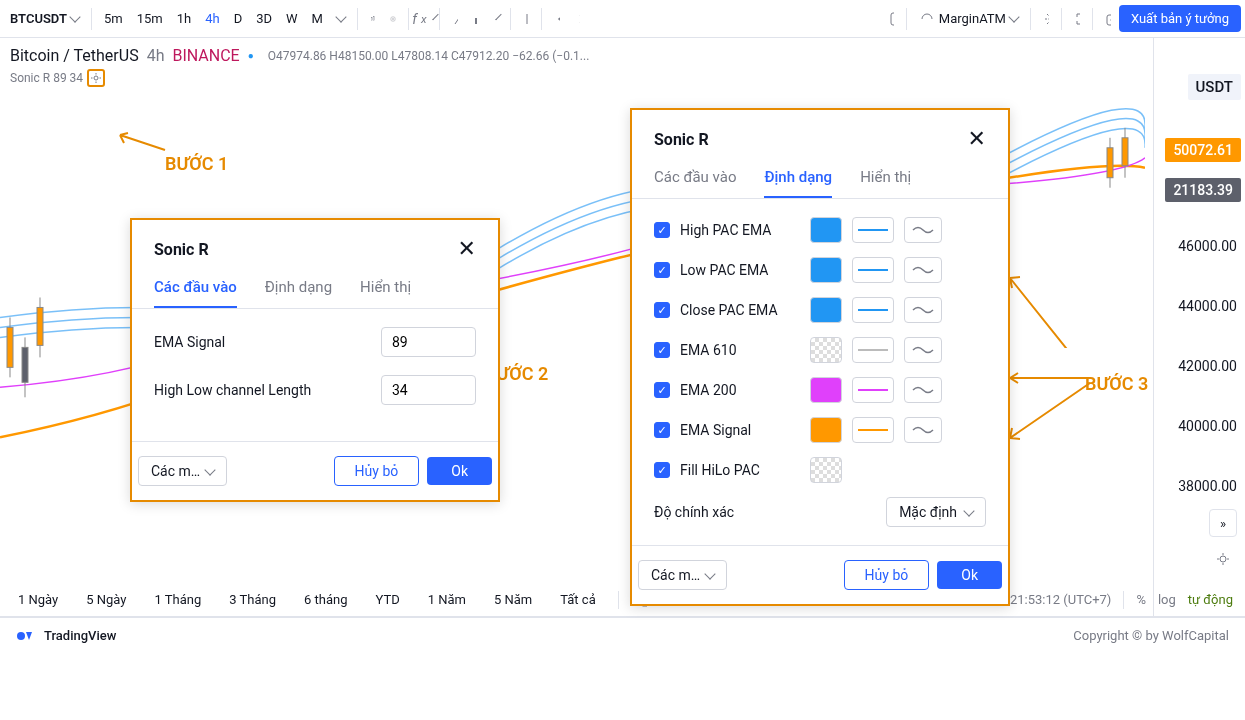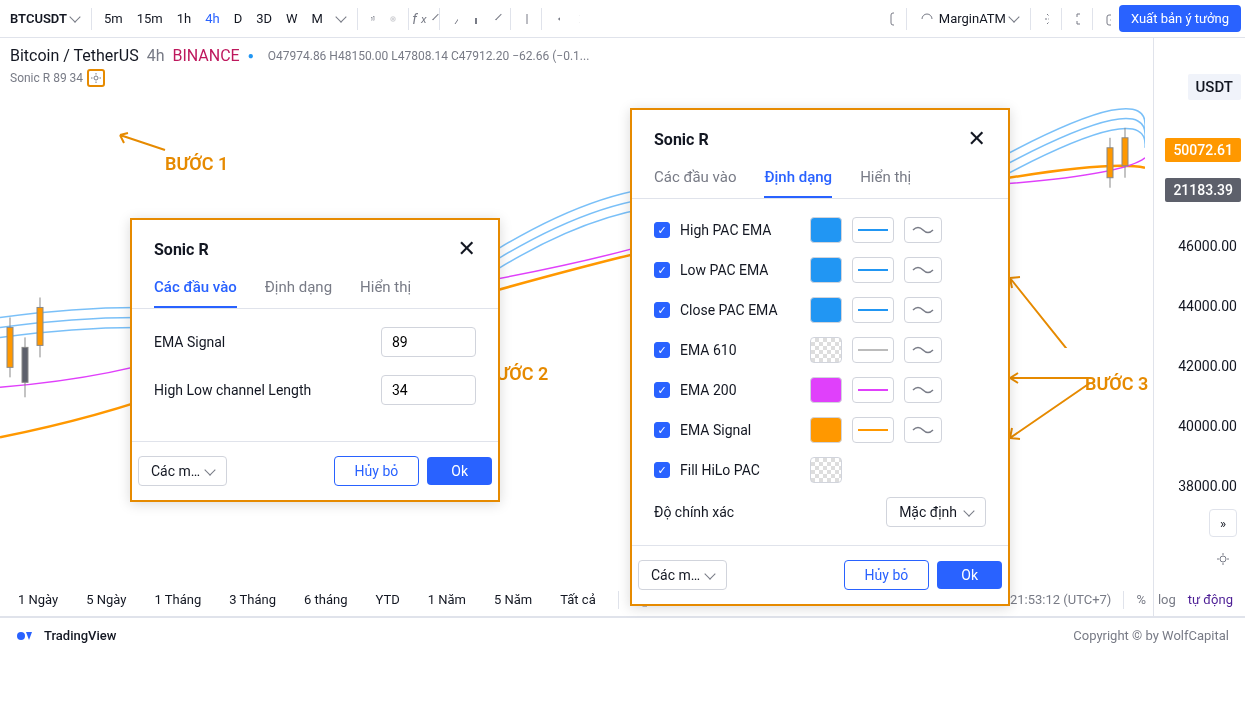--- a/index.html
+++ b/index.html
@@ -425,21 +425,21 @@
         <svg width="16" height="16">
           <rect x="2" y="3" width="12" height="11" fill="none" stroke="#787b86"></rect>
           <path d="M2 7h12" stroke="#787b86"></path>
         </svg>
       </span>
     <div class="bottom-right">
       <span>21:53:12 (UTC+7)</span>
       <span class="sep"></span>
       <span>%</span>
       <span>log</span>
-      <span style="color:#4c1d95">tự động</span>
+      <span style="color:#4d7c0f">tự động</span>
     </div>
   </div>
 </div>
 
 <div class="footer">
   <div class="tv-logo">
     <svg width="22" height="14">
         <circle cx="5" cy="7" r="4" fill="#2962ff"></circle>
         <path d="M10 3 l6 0 l-3 8 z" fill="#2962ff"></path>
       </svg>

